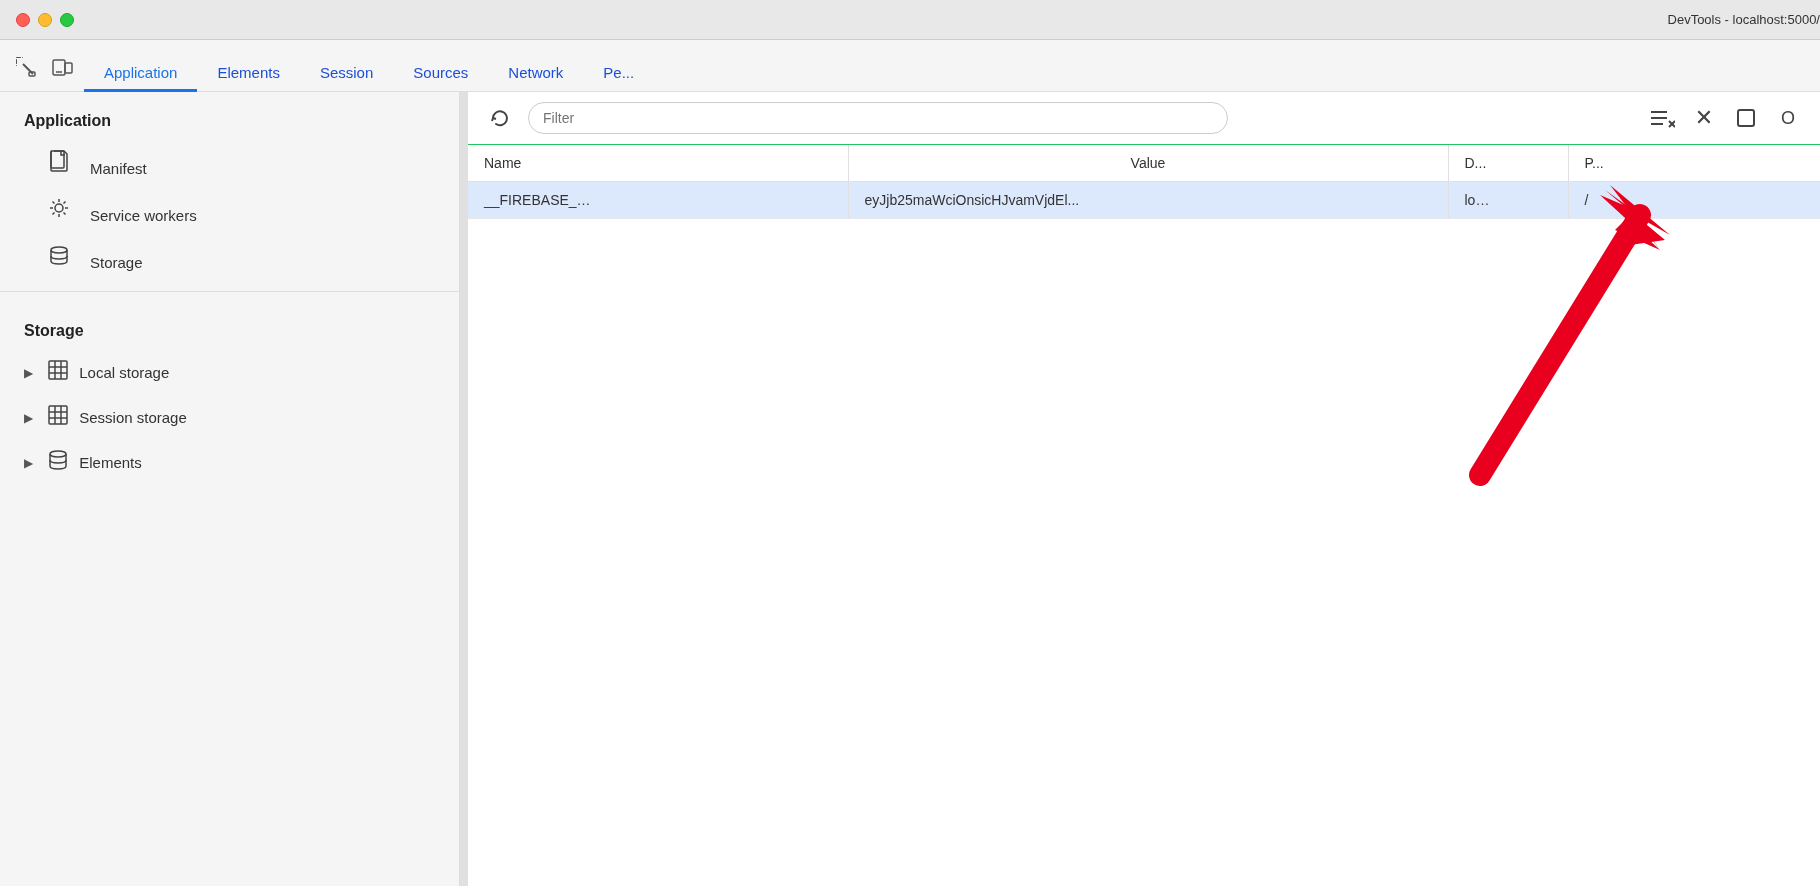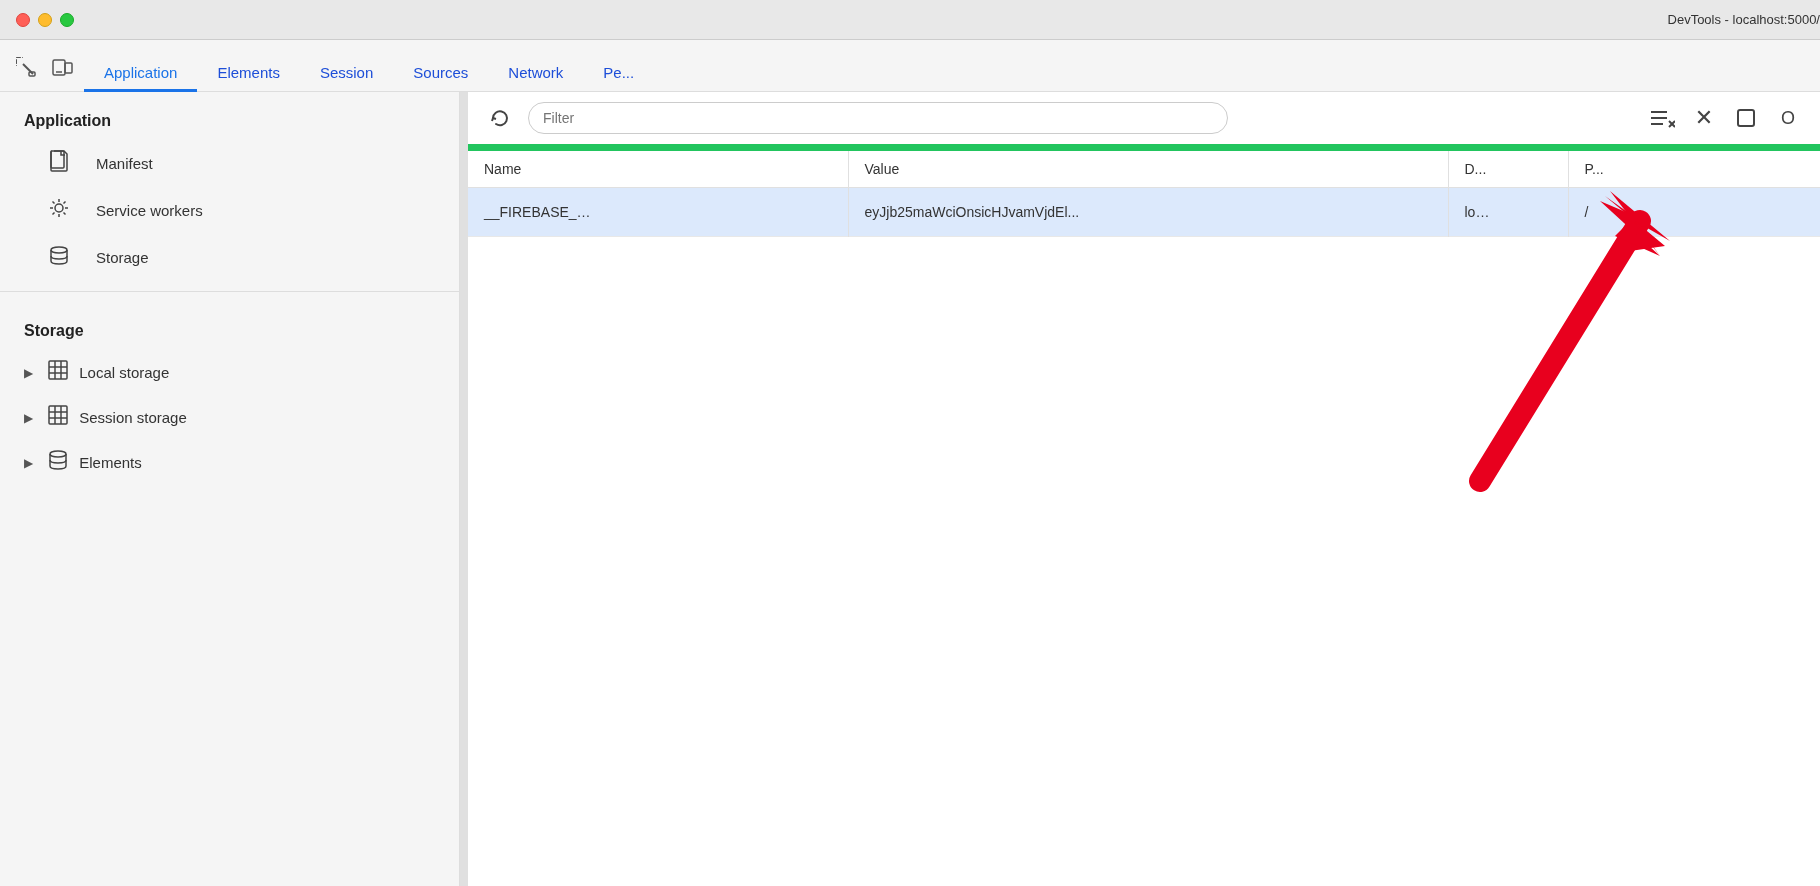--- a/index.html
+++ b/index.html
@@ -98,22 +98,22 @@
       flex-shrink: 0;
     }
     .sidebar-section-title {
       font-size: 16px;
       font-weight: 600;
       color: #222;
       padding: 20px 24px 10px 24px;
     }
     .sidebar-item {
       display: flex;
-      align-items: center;
-      gap: 26px;
+      align-items: flex-end;
+      gap: 20px;
       padding: 10px 24px 10px 48px;
       font-size: 15px;
       color: #333;
       cursor: pointer;
     }
     .sidebar-item-icon {
       font-size: 18px;
       color: #444;
       width: 22px;
       text-align: center;
@@ -150,21 +150,21 @@
       background: #fff;
       overflow: hidden;
     }
 
     
     .toolbar {
       display: flex;
       align-items: center;
       gap: 12px;
       padding: 10px 16px;
-      border-bottom: 7px solid #22c55e;
+      border-bottom: 1px solid #22c55e;
       background: #fff;
     }
     .toolbar-btn {
       width: 32px;
       height: 32px;
       display: flex;
       align-items: center;
       justify-content: center;
       cursor: pointer;
       border-radius: 4px;
@@ -222,21 +222,21 @@
     th {
       text-align: left;
       padding: 10px 16px;
       font-weight: 500;
       color: #333;
       font-size: 14px;
       border-right: 1px solid #e0e0e0;
     }
     th:last-child { border-right: none; }
     td {
-      padding: 16px 16px;
+      padding: 10px 16px;
       color: #333;
       border-right: 1px solid #e0e0e0;
       font-size: 14px;
       white-space: nowrap;
       overflow: hidden;
       text-overflow: ellipsis;
       max-width: 400px;
     }
     td:last-child { border-right: none; }
     tr.selected td {
@@ -422,21 +422,21 @@
         </div>
         <div class="toolbar-action-btn" style="font-size:18px; color:#444; font-weight:500;">O</div>
       </div>
     </div>
 
     <div class="table-wrap" style="position:relative;">
       <table>
         <thead>
           <tr>
             <th style="width:380px;">Name</th>
-            <th style="width:600px;">Value</th>
+            <th style="width:600px;text-align:center;">Value</th>
             <th style="width:120px;">D...</th>
             <th>P...</th>
           </tr>
         </thead>
         <tbody>
           <tr class="selected">
             <td>__FIREBASE_…</td>
             <td>eyJjb25maWciOnsicHJvamVjdEl...</td>
             <td>lo…</td>
             <td>/</td>

